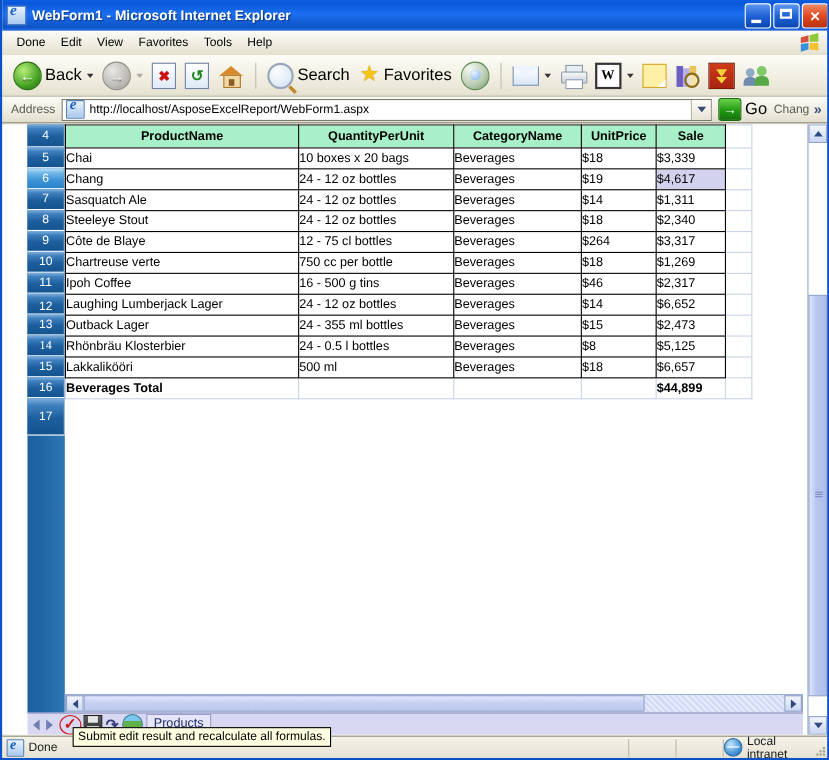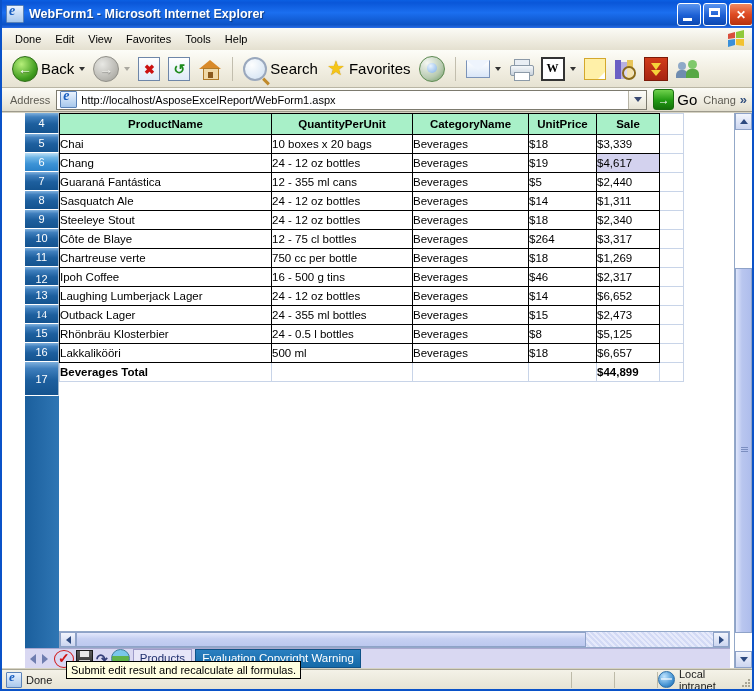--- a/index.html
+++ b/index.html
@@ -709,28 +709,20 @@
             </tr>
             <tr>
               <td class="cell">Chang</td>
               <td class="cell">24 - 12 oz bottles</td>
               <td class="cell">Beverages</td>
               <td class="cell num">$19</td>
               <td class="cell num sel">$4,617</td>
               <td class="cell emptycol"></td>
             </tr>
             <tr>
-              <td class="cell">Guaraná Fantástica</td>
-              <td class="cell">12 - 355 ml cans</td>
-              <td class="cell">Beverages</td>
-              <td class="cell num">$5</td>
-              <td class="cell num">$2,440</td>
-              <td class="cell emptycol"></td>
-            </tr>
-            <tr>
               <td class="cell">Sasquatch Ale</td>
               <td class="cell">24 - 12 oz bottles</td>
               <td class="cell">Beverages</td>
               <td class="cell num">$14</td>
               <td class="cell num">$1,311</td>
               <td class="cell emptycol"></td>
             </tr>
             <tr>
               <td class="cell">Steeleye Stout</td>
               <td class="cell">24 - 12 oz bottles</td>
@@ -827,21 +819,20 @@
         <span class="ring"></span>
           <span class="tick">✓</span>
       </div>
       <div class="saveico">
         <span class="shut"></span>
           <span class="lbl"></span>
       </div>
       <div class="undoico">↶</div>
       <div class="globeico"></div>
       <div class="sheet-tab">Products</div>
-      <div class="sheet-tab active">Evaluation Copyright Warning</div>
     </div>
 
     <div class="vscroll">
       <div class="vsb-btn vsb-up">
           <span class="arw-u"></span>
         </div>
       <div class="vsb-thumb" style="top:155px; height:365px;">
         <div class="grip" style="position:absolute; left:5px; top:178px;">
           <i></i>
             <i></i>

